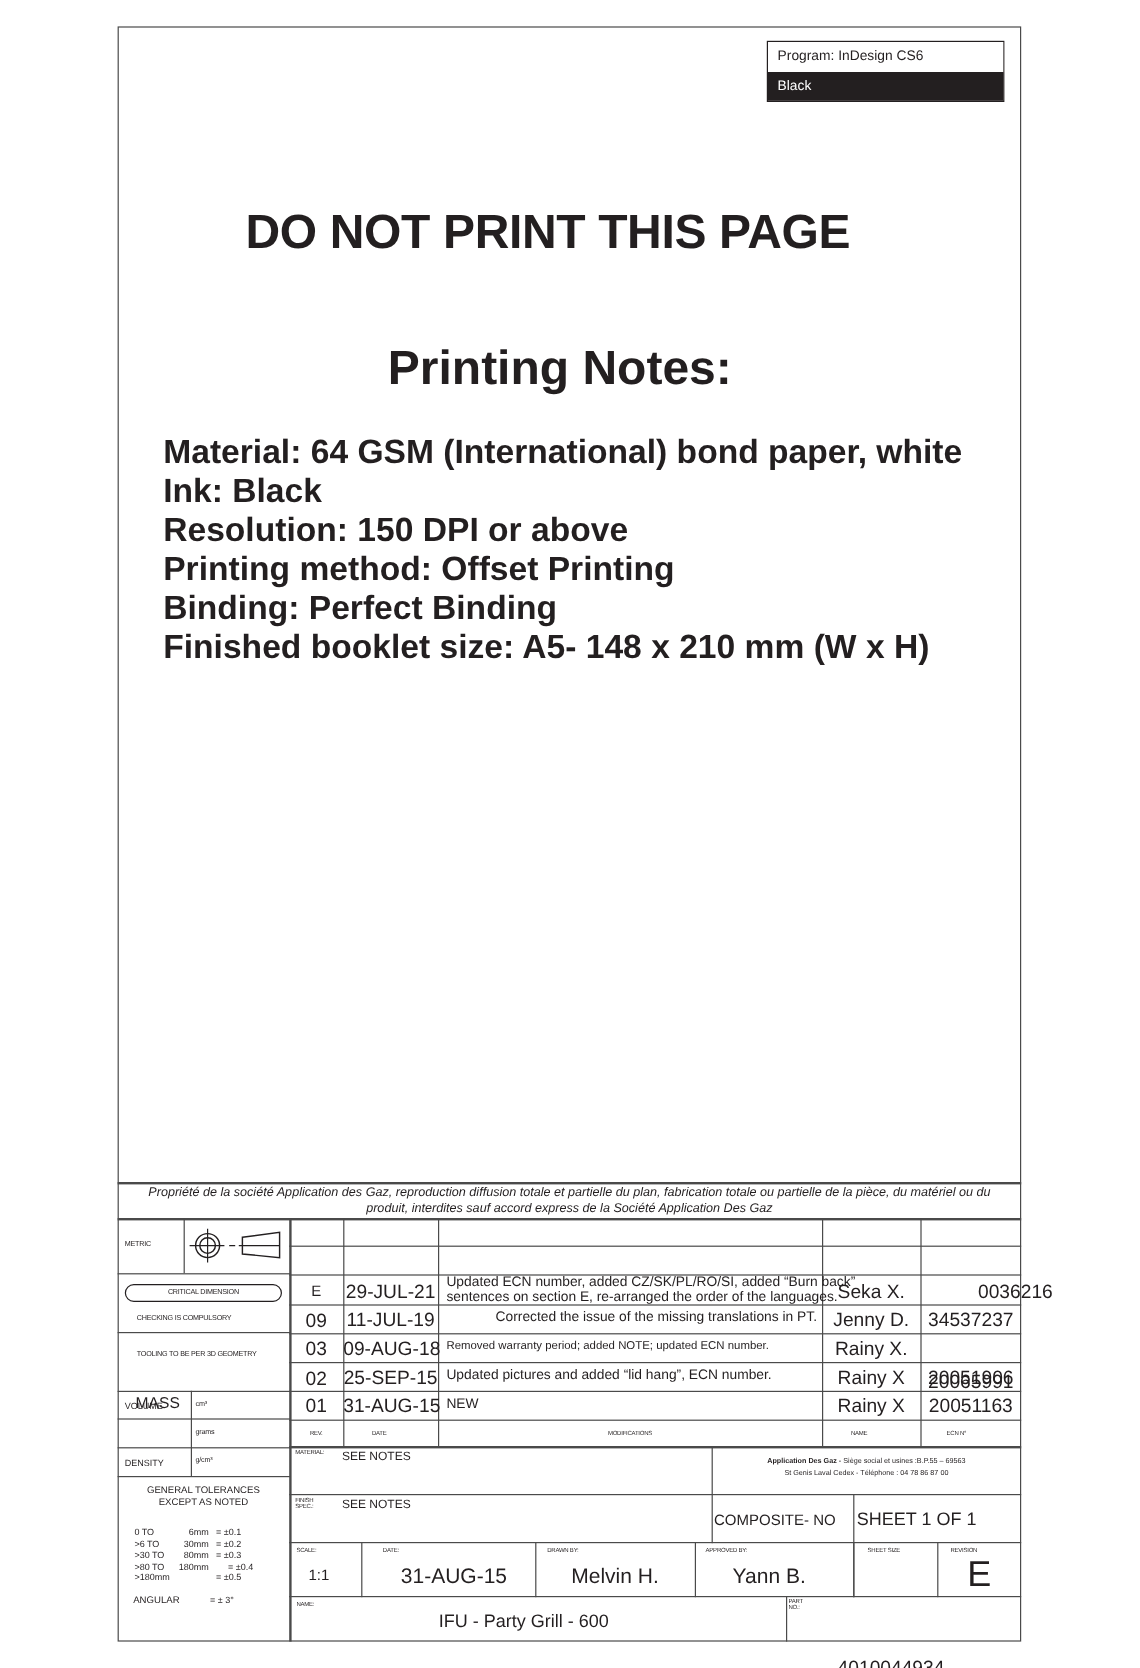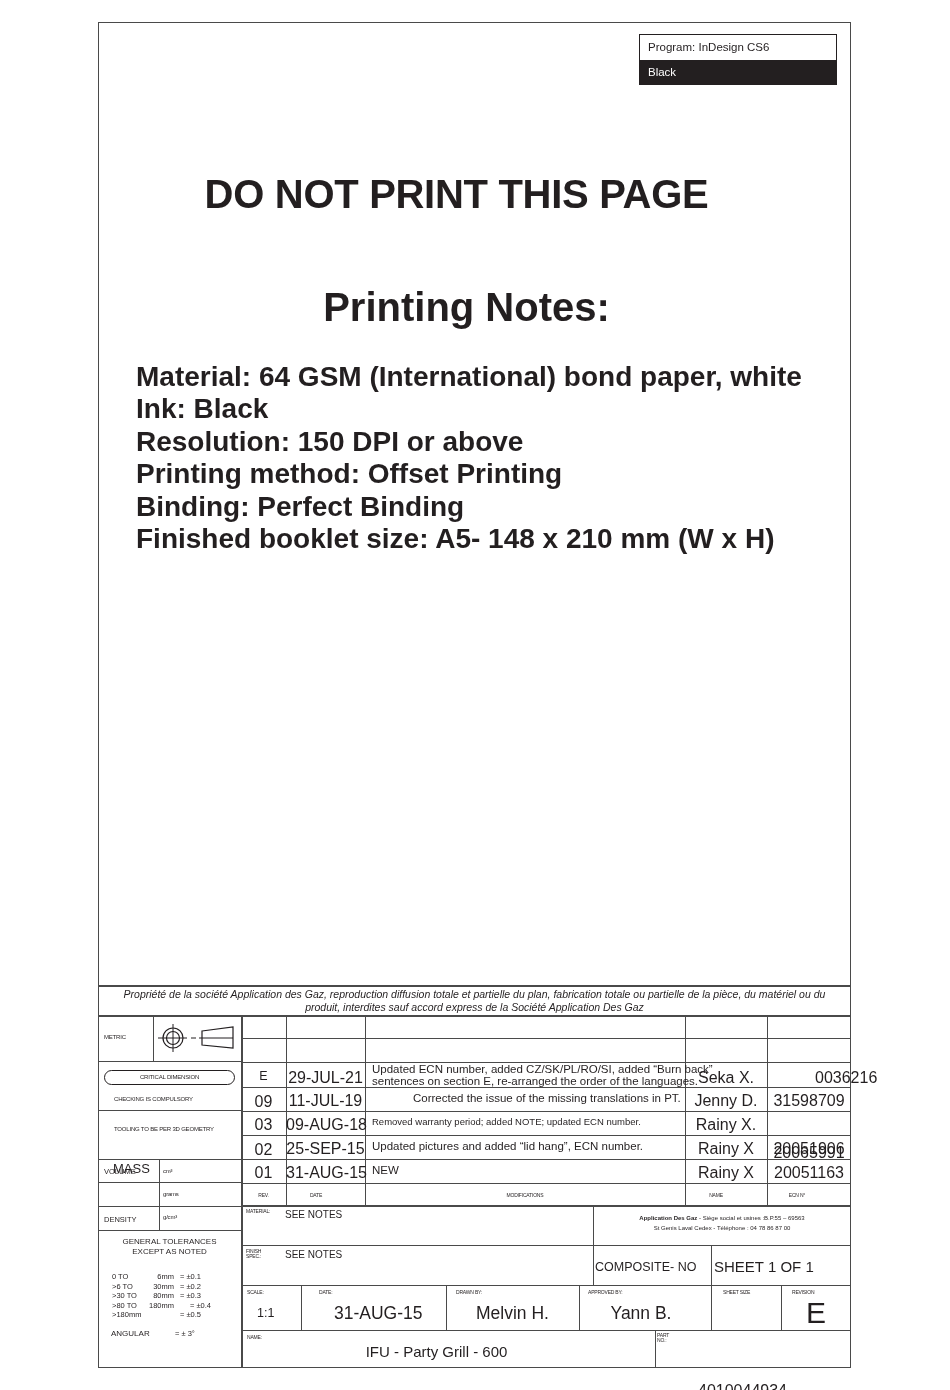--- a/index.html
+++ b/index.html
@@ -142,21 +142,21 @@
     <div>Updated ECN number, added CZ/SK/PL/RO/SI, added “Burn back”</div>
     <div>sentences on section E, re-arranged the order of the languages.</div>
   </div>
   <div class="t cellc" style="left:685px; width:82px; top:1069px;">Seka X.</div>
   <div class="t cellc" style="left:767px; width:84px; top:1069px;padding-left:48px;">0036216</div>
 
   <div class="t cellc" style="left:241px; width:45px; top:1093px;">09</div>
   <div class="t cellc" style="left:286px; width:79px; top:1092px;">11-JUL-19</div>
   <div class="t" style="left:372px; top:1092px; font-size:11.5px;margin-left:41px;">Corrected the issue of the missing translations in PT.</div>
   <div class="t cellc" style="left:685px; width:82px; top:1092px;">Jenny D.</div>
-  <div class="t cellc" style="left:767px; width:84px; top:1092px;">31598709</div>
+  <div class="t cellc" style="left:767px; width:84px; top:1092px;">34537237</div>
 
   <div class="t cellc" style="left:241px; width:45px; top:1116px;">03</div>
   <div class="t cellc" style="left:286px; width:79px; top:1116px;">09-AUG-18</div>
   <div class="t" style="left:372px; top:1116px; font-size:9.5px;">Removed warranty period; added NOTE; updated ECN number.</div>
   <div class="t cellc" style="left:685px; width:82px; top:1116px;">Rainy X.</div>
   <div class="t cellc" style="left:767px; width:84px; top:1144px;">20065991</div>
 
   <div class="t cellc" style="left:241px; width:45px; top:1141px;">02</div>
   <div class="t cellc" style="left:286px; width:79px; top:1140px;">25-SEP-15</div>
   <div class="t" style="left:372px; top:1140px; font-size:11.5px;">Updated pictures and added “lid hang”, ECN number.</div>

